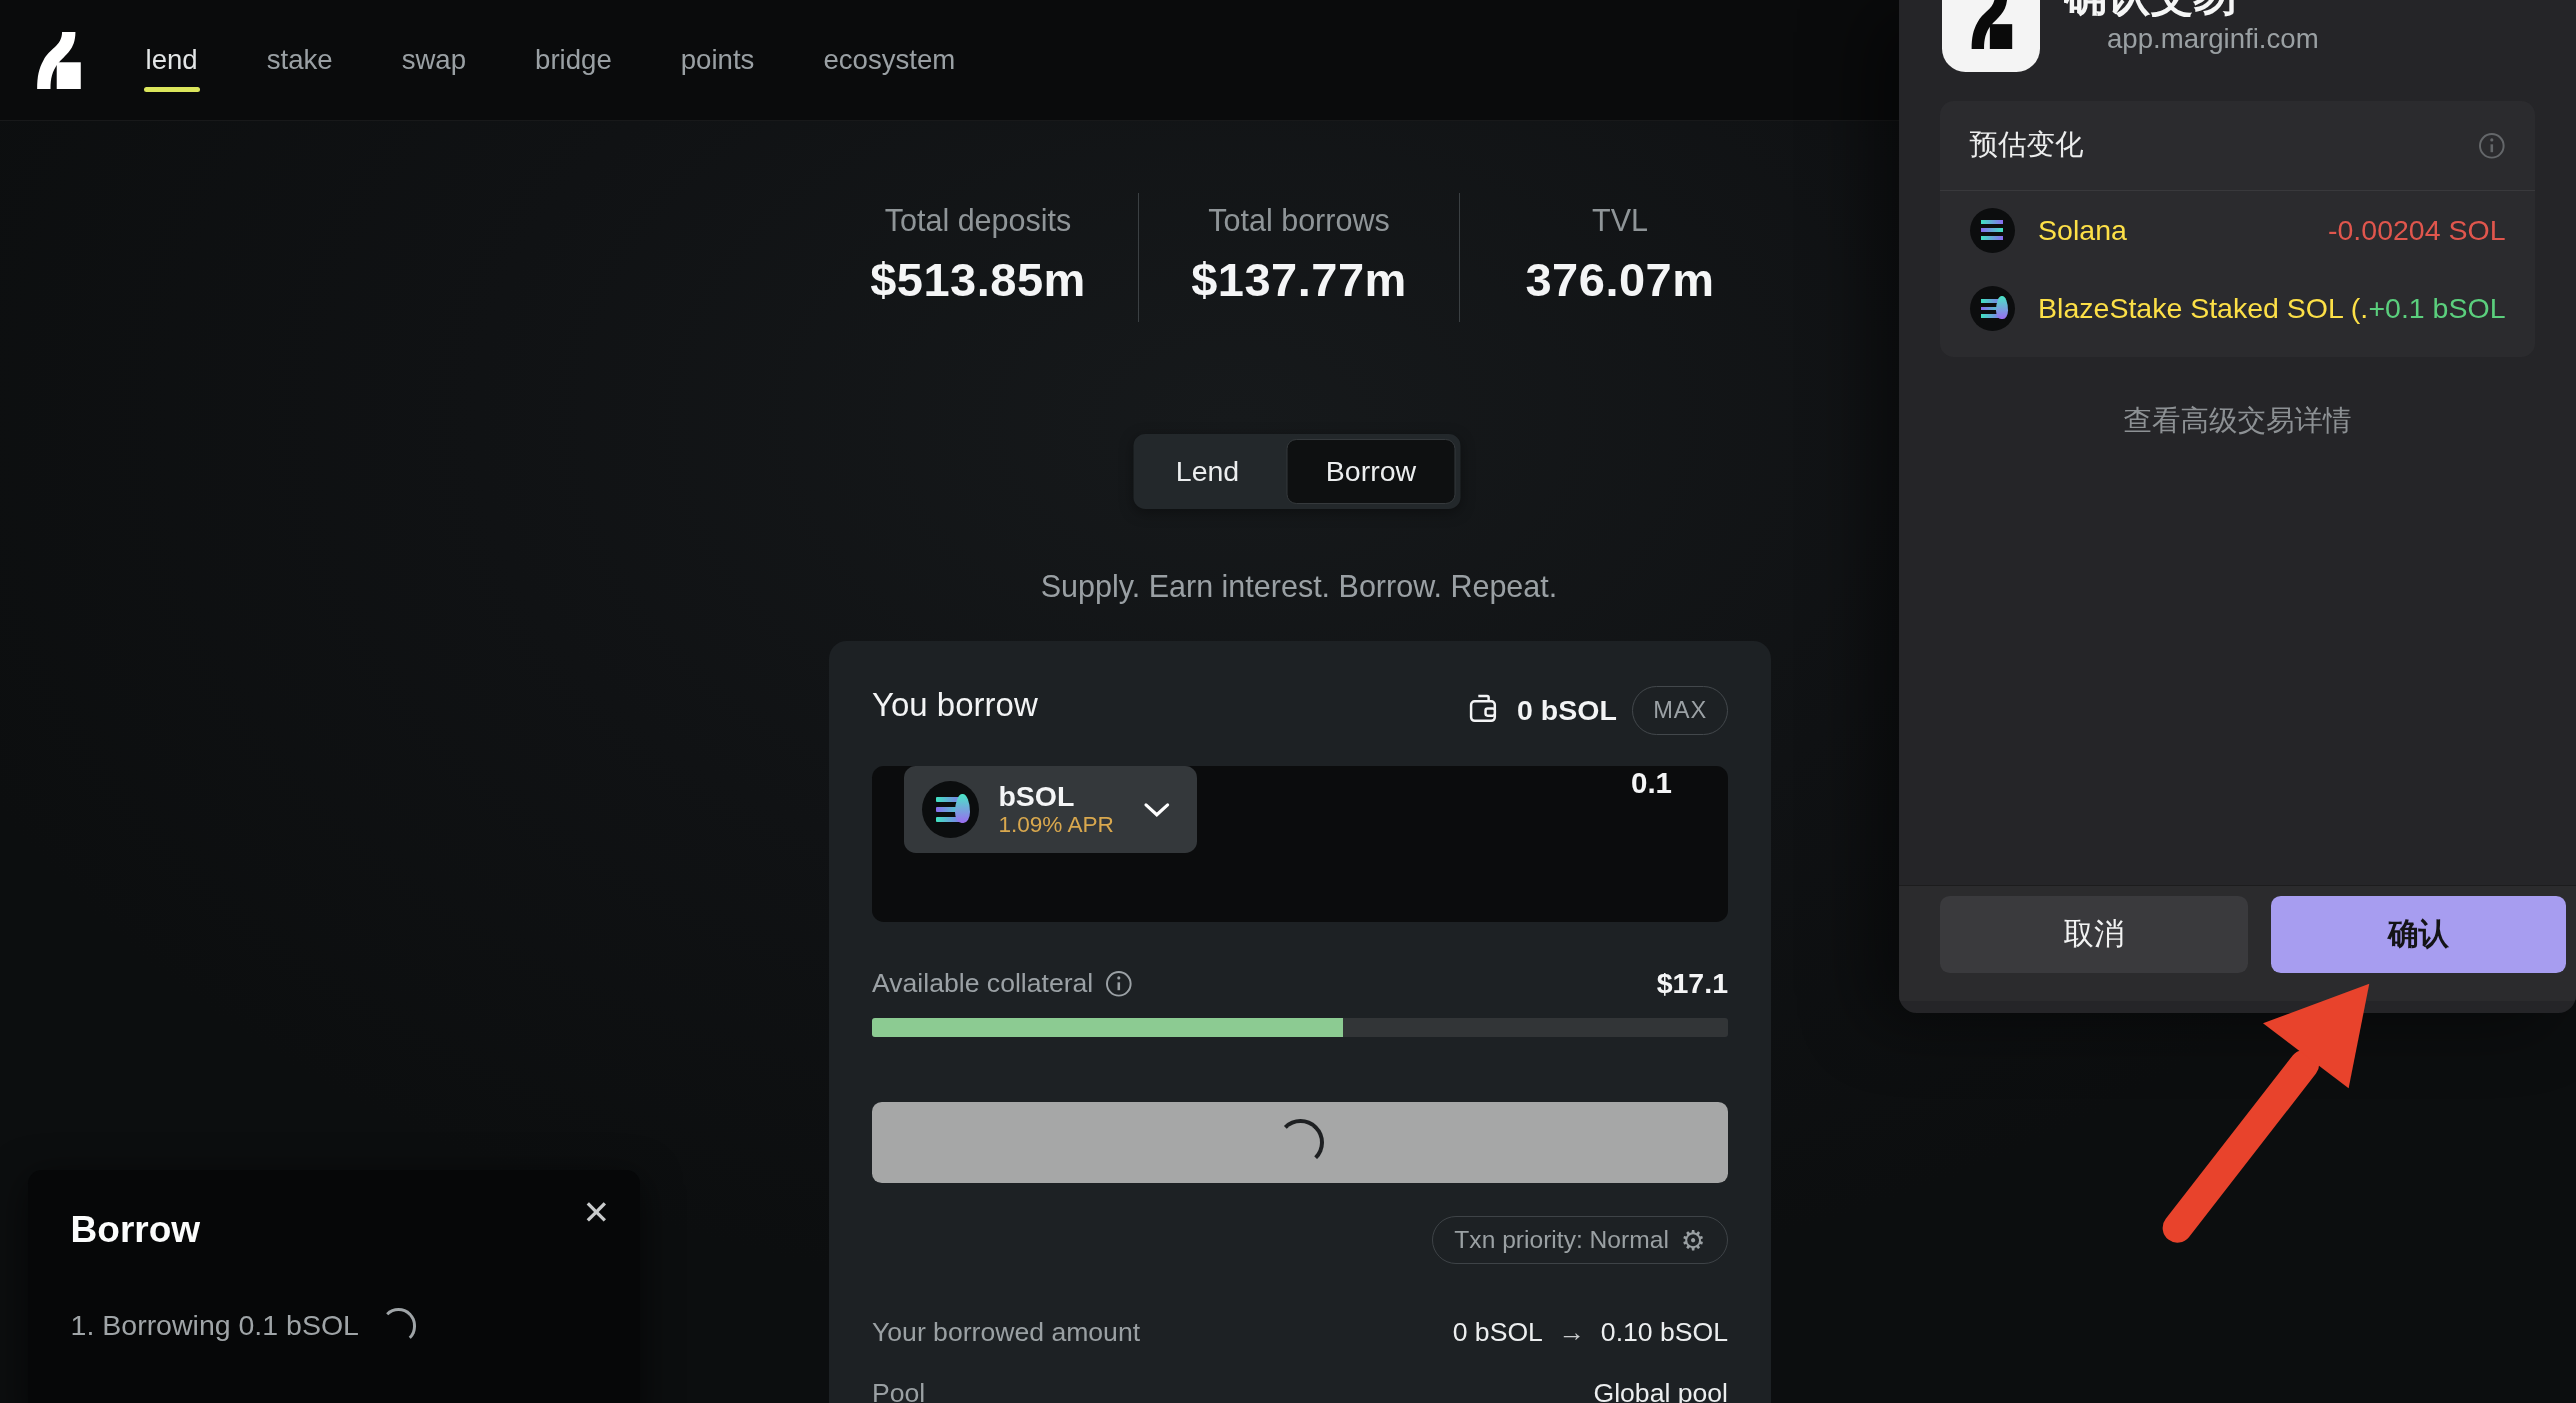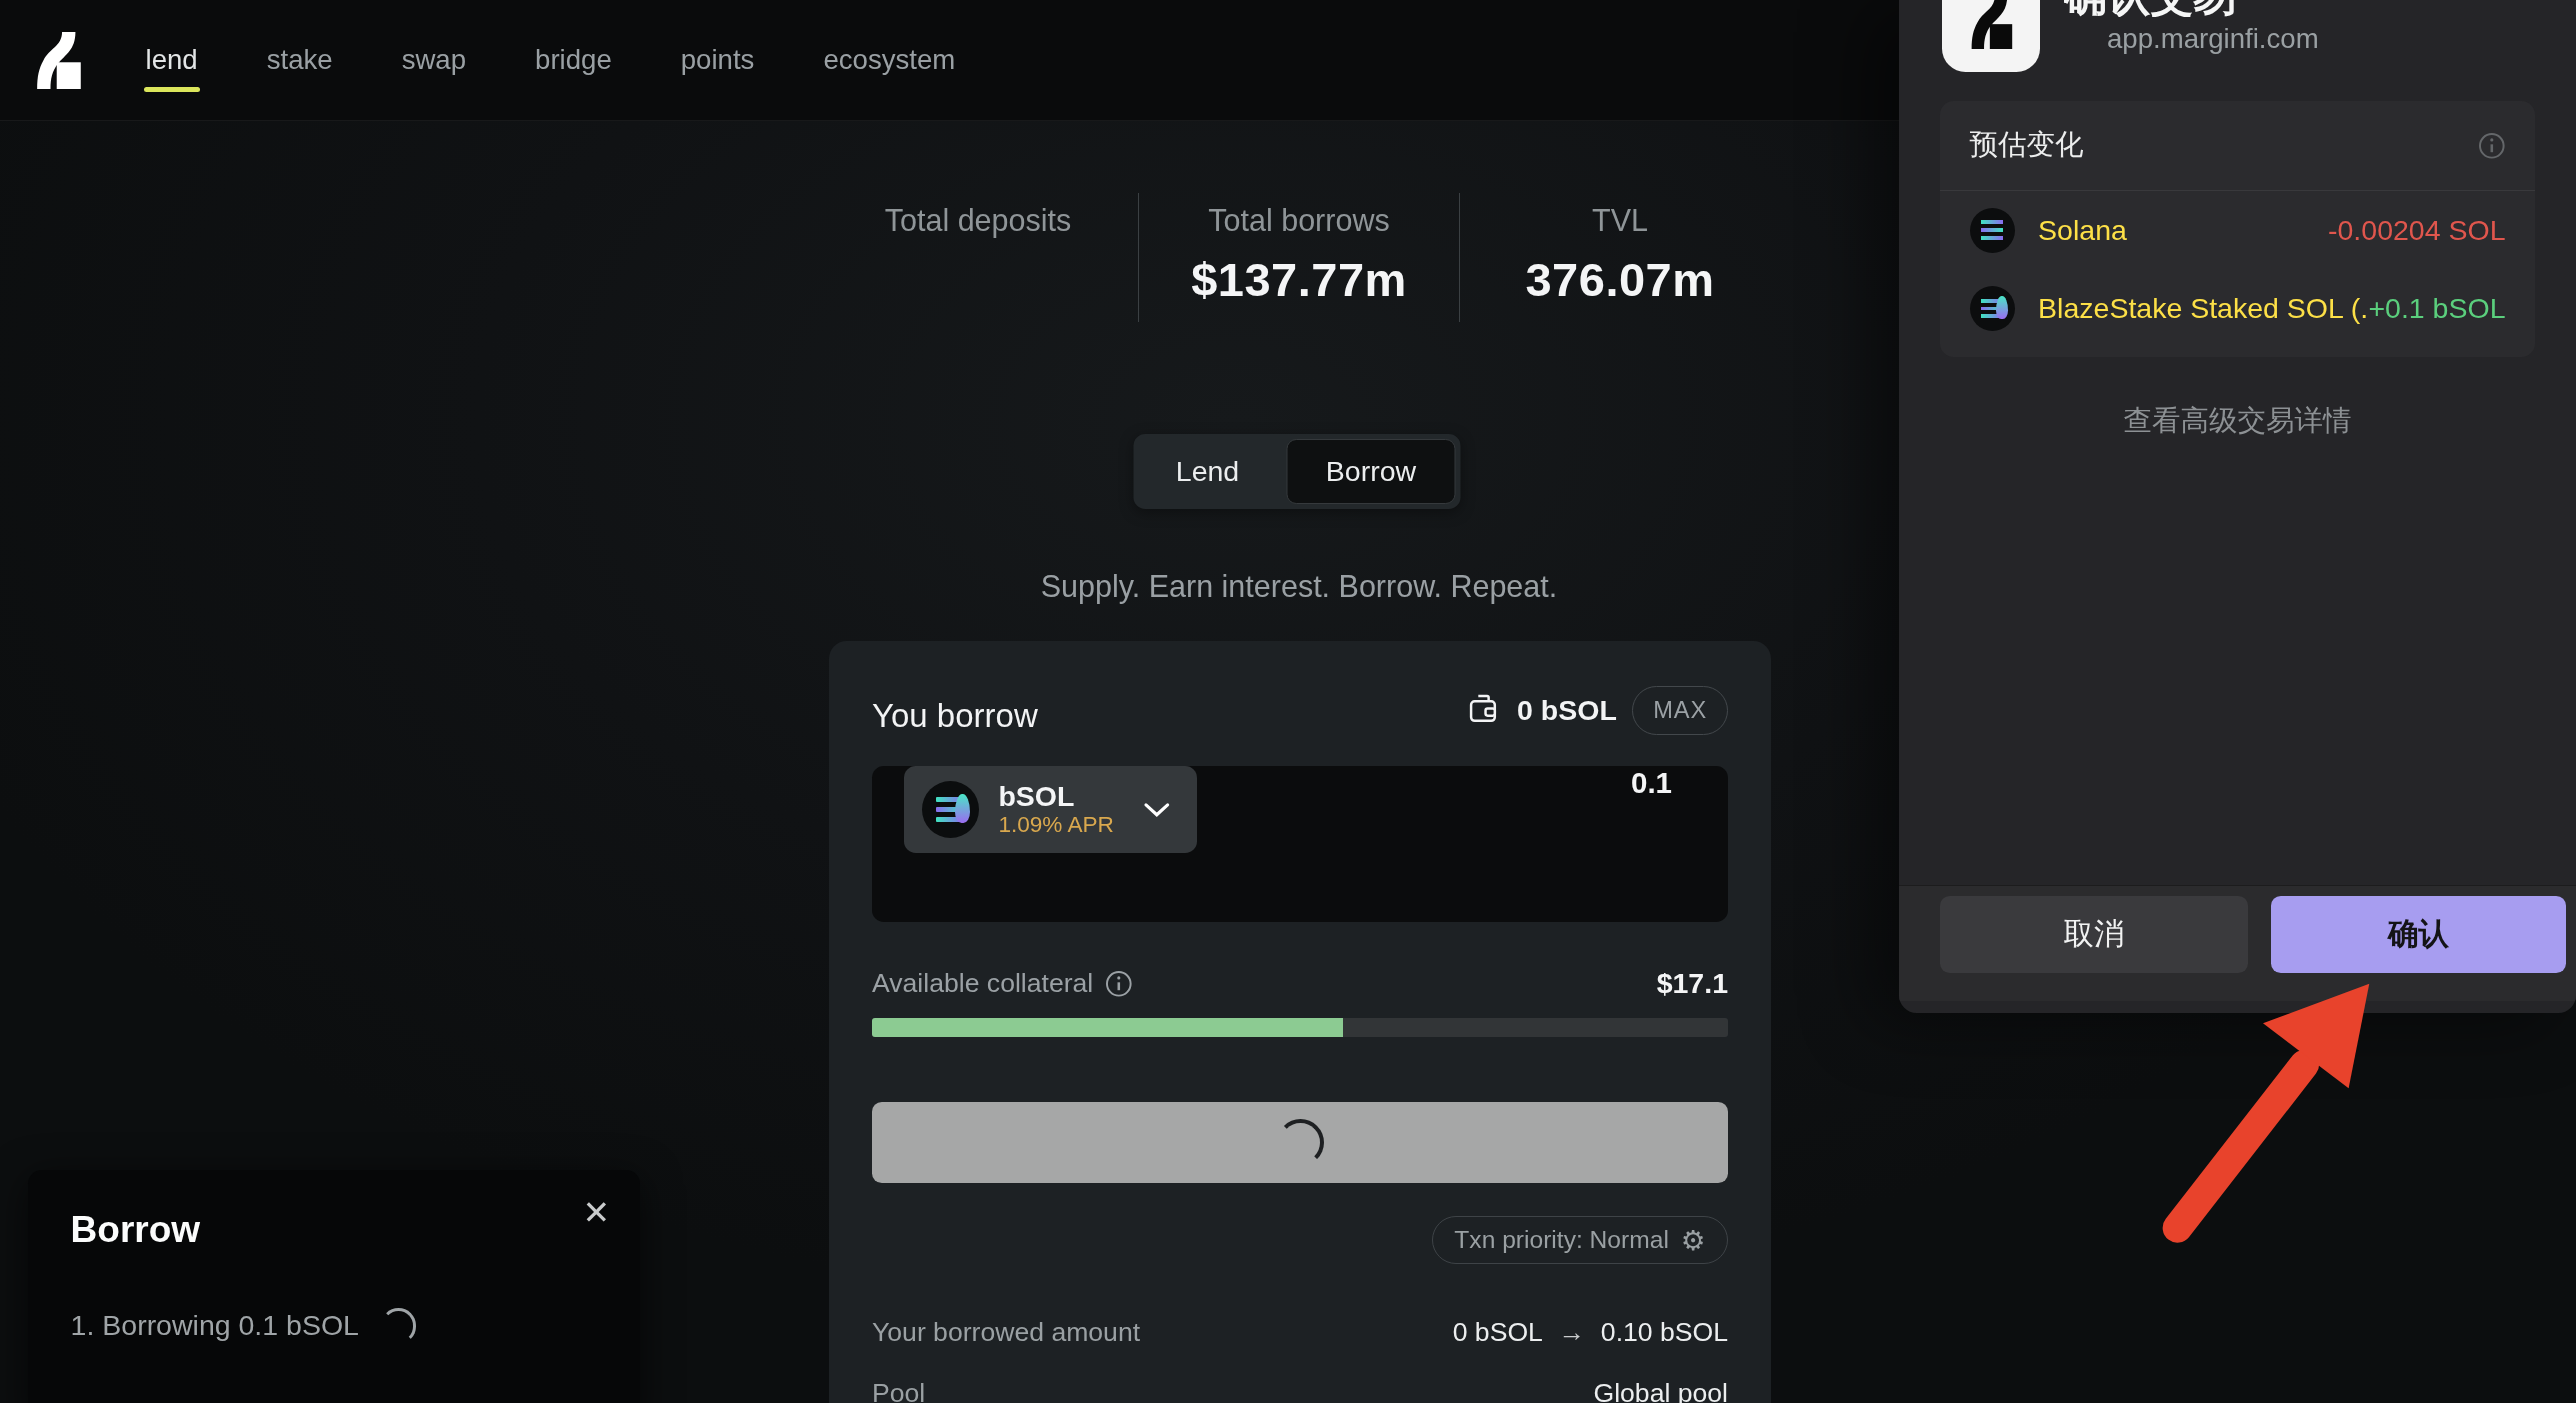--- a/index.html
+++ b/index.html
@@ -32,21 +32,21 @@
   .seg{display:flex;align-items:center;justify-content:center;font-size:28.5px;color:#eceeef;cursor:pointer;}
   .seg.lend{width:148px;}
   .seg.borrow{flex:1;margin:4.9px;background:#0e1011;border:1px solid #35393c;border-radius:9.8px;}
 
   .tagline{position:absolute;top:569px;left:1299px;transform:translateX(-50%);
     color:#9aa0a4;font-size:30.5px;white-space:nowrap;}
 
   
   .card{position:absolute;left:829px;top:641px;width:942px;height:807px;background:#1d2124;
     border-radius:17.7px;box-sizing:border-box;padding:45px 43px;z-index:1;}
-  .card-head{display:flex;align-items:flex-end;}
+  .card-head{display:flex;align-items:flex-start;}
   .card-title{color:#f3f4f5;font-size:33px;font-weight:500;}
   .head-right{margin-left:auto;display:flex;align-items:center;gap:15.7px;}
   .wallet-ic{width:33px;height:33px;}
   .wallet-bal{color:#f3f4f5;font-size:28.5px;font-weight:bold;}
   .max-btn{border:1px solid #43484c;border-radius:983px;color:#9ba1a5;font-size:23.6px;
     padding:9.8px 19.7px;background:transparent;cursor:pointer;letter-spacing:1px;}
 
   .amount-box{margin-top:31.5px;height:156px;background:#0b0c0d;border-radius:11.8px;
     display:flex;align-items:flex-start;padding-left:32px;box-sizing:border-box;}
   .token-pill{display:flex;align-items:center;background:#34383b;border-radius:11.8px;
@@ -152,20 +152,21 @@
       <span class="nav-item">swap</span>
       <span class="nav-item">bridge</span>
       <span class="nav-item">points</span>
       <span class="nav-item">ecosystem</span>
     </div>
   </div>
 
   <div class="stats">
     <div class="stat">
       <div class="lbl">Total deposits</div>
+      <div class="val">$513.85m</div>
     </div>
     <div class="stat">
       <div class="lbl">Total borrows</div>
       <div class="val">$137.77m</div>
     </div>
     <div class="stat">
       <div class="lbl">TVL</div>
       <div class="val">376.07m</div>
     </div>
   </div>

